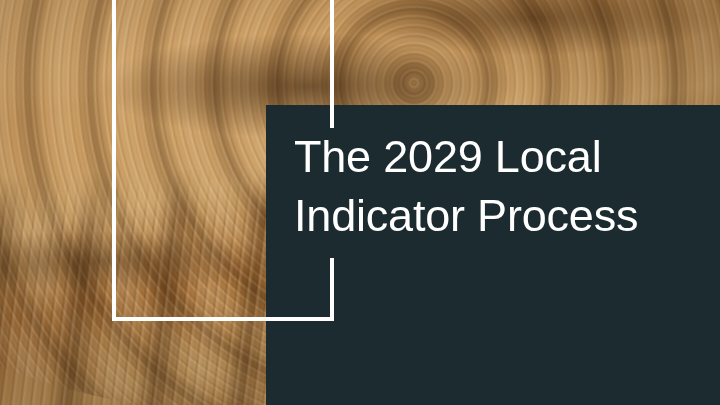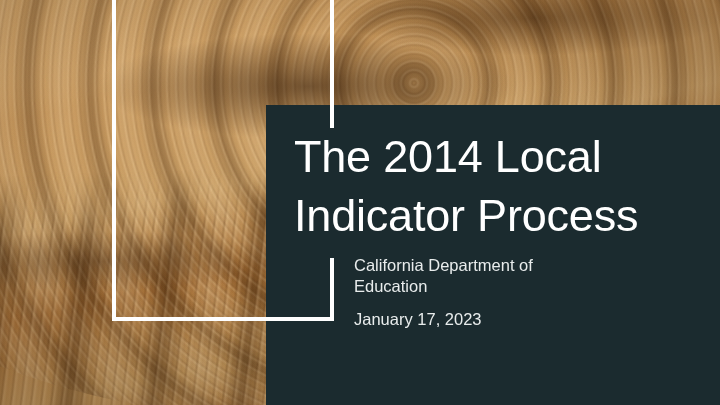--- a/index.html
+++ b/index.html
@@ -152,22 +152,17 @@
   <div class="wood-crevice"></div>
   <div class="wood-vignette"></div>
 
   <div class="panel"></div>
 
   <div class="frame-line frame-v-left"></div>
   <div class="frame-line frame-h-bottom"></div>
   <div class="frame-line frame-v-right-top"></div>
   <div class="frame-line frame-v-right-bot"></div>
 
-  <div class="title">The 2014 Local
+  <div class="title">The 2029 Local
 Indicator Process</div>
 
-  <div class="subtitle-block">
-    <p class="subtitle-org">California Department of
-Education</p>
-    <p class="subtitle-date">January 17, 2023</p>
-  </div>
 
 </div>
 
 </body></html>

